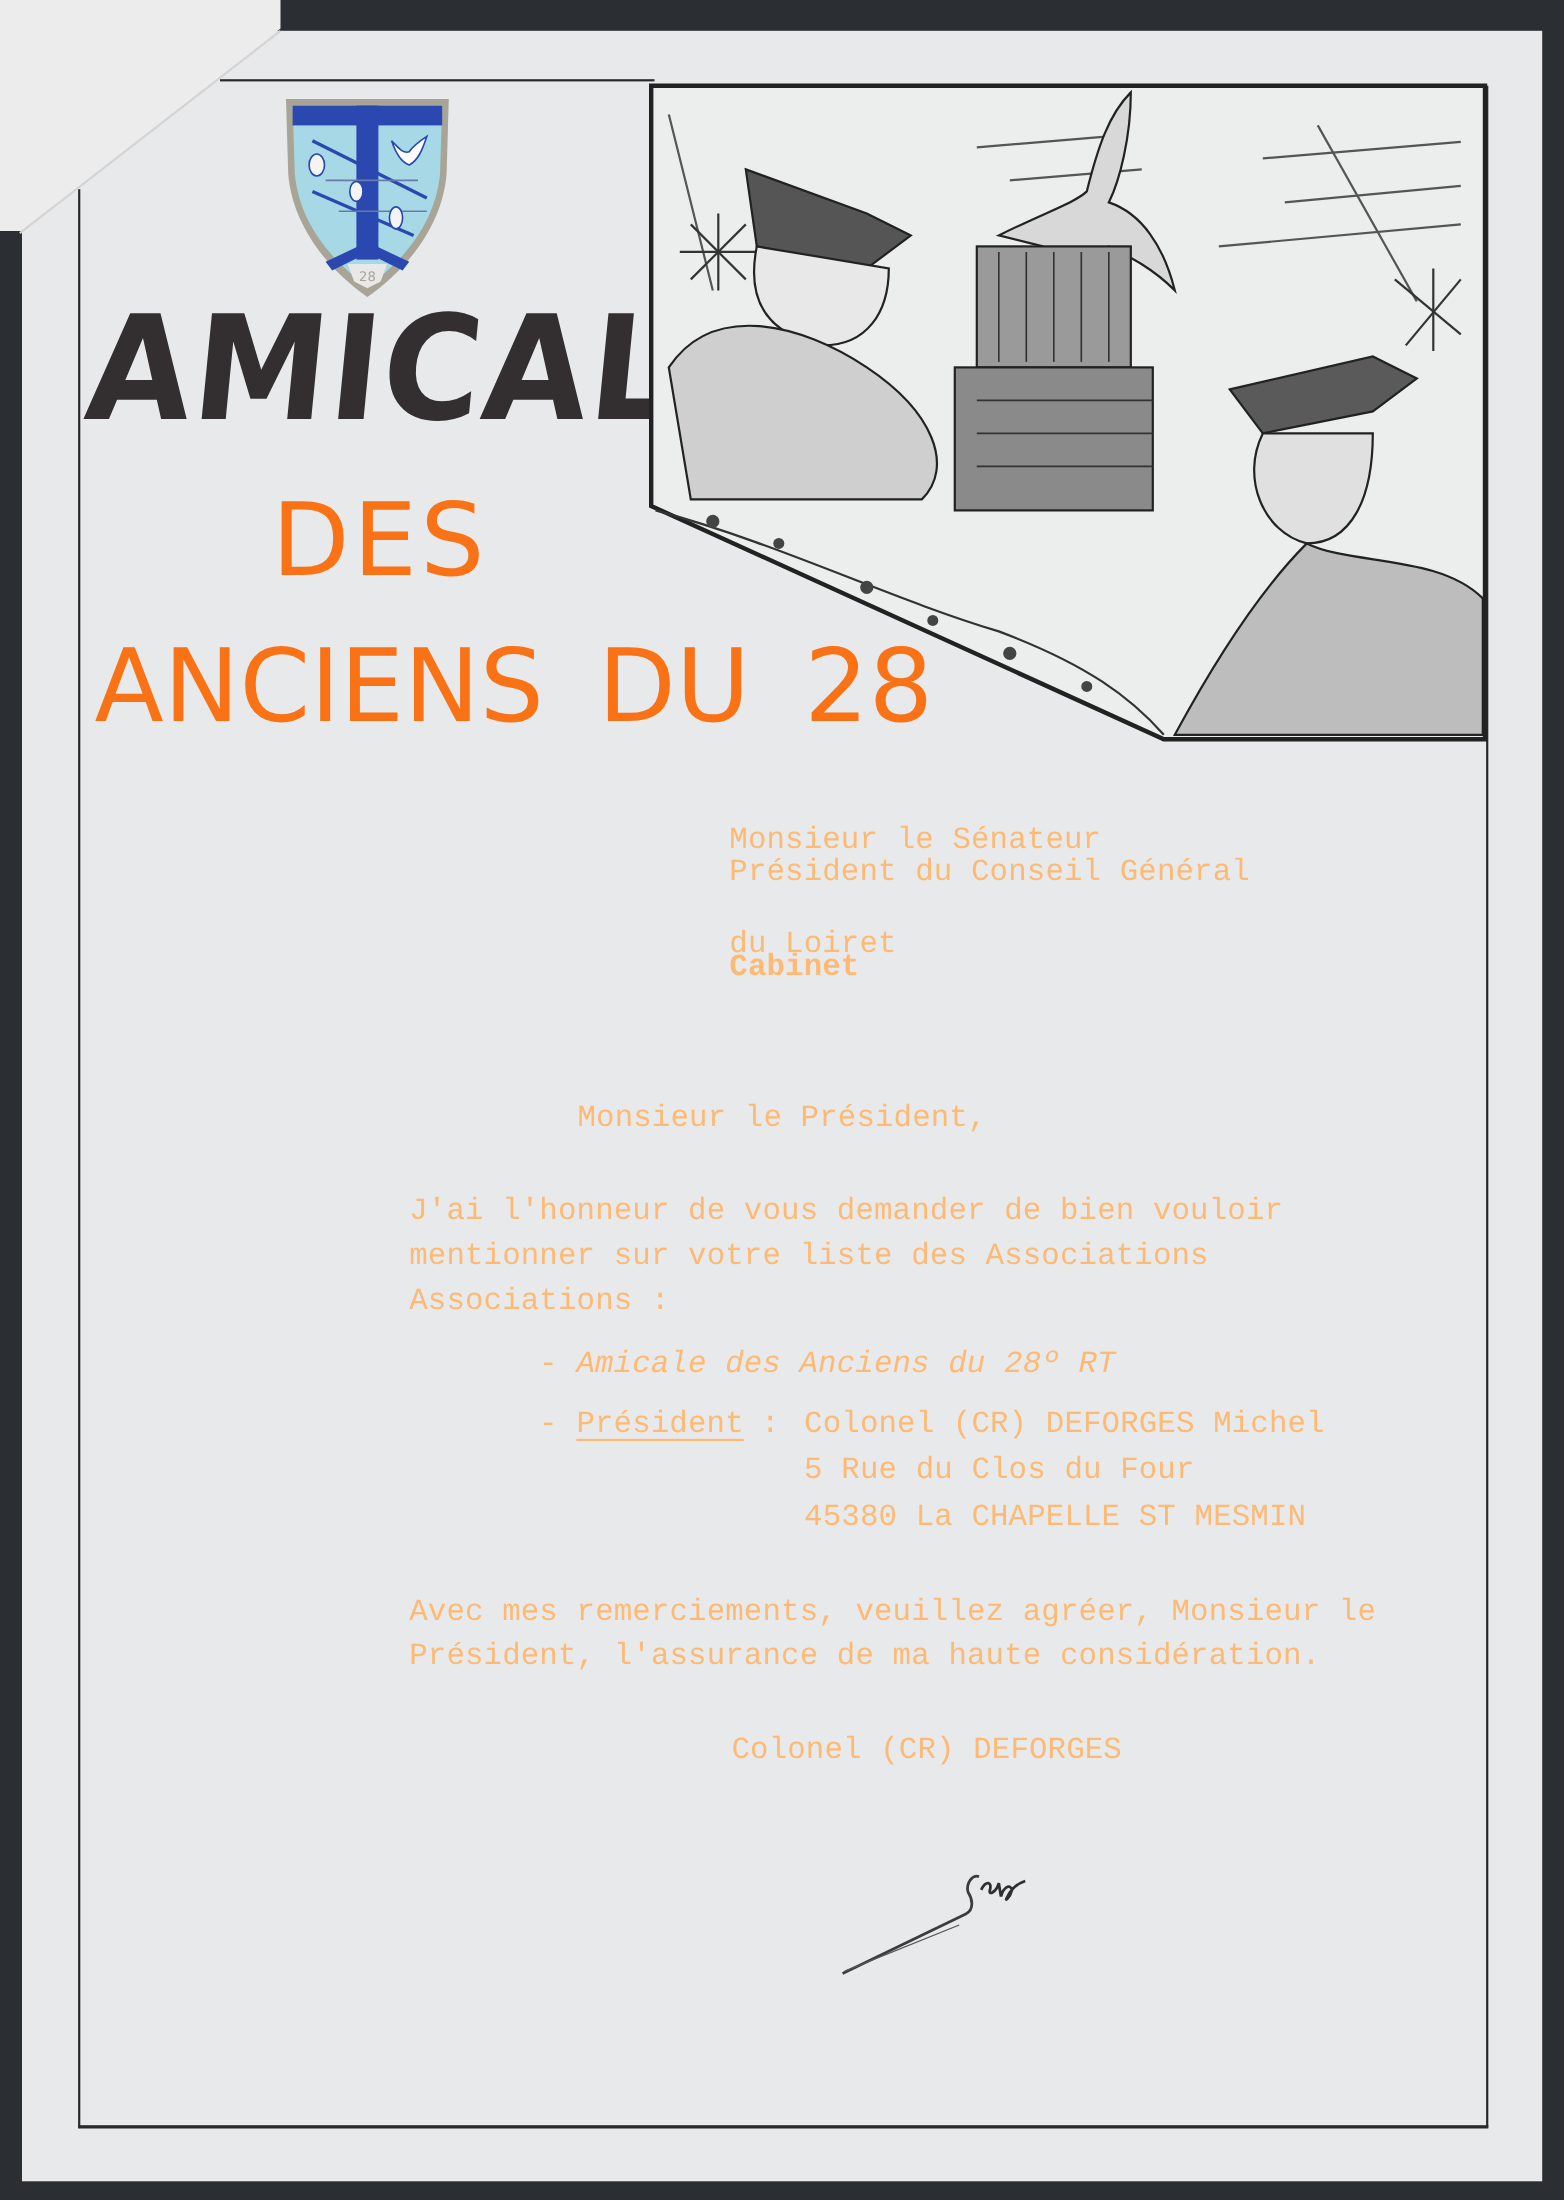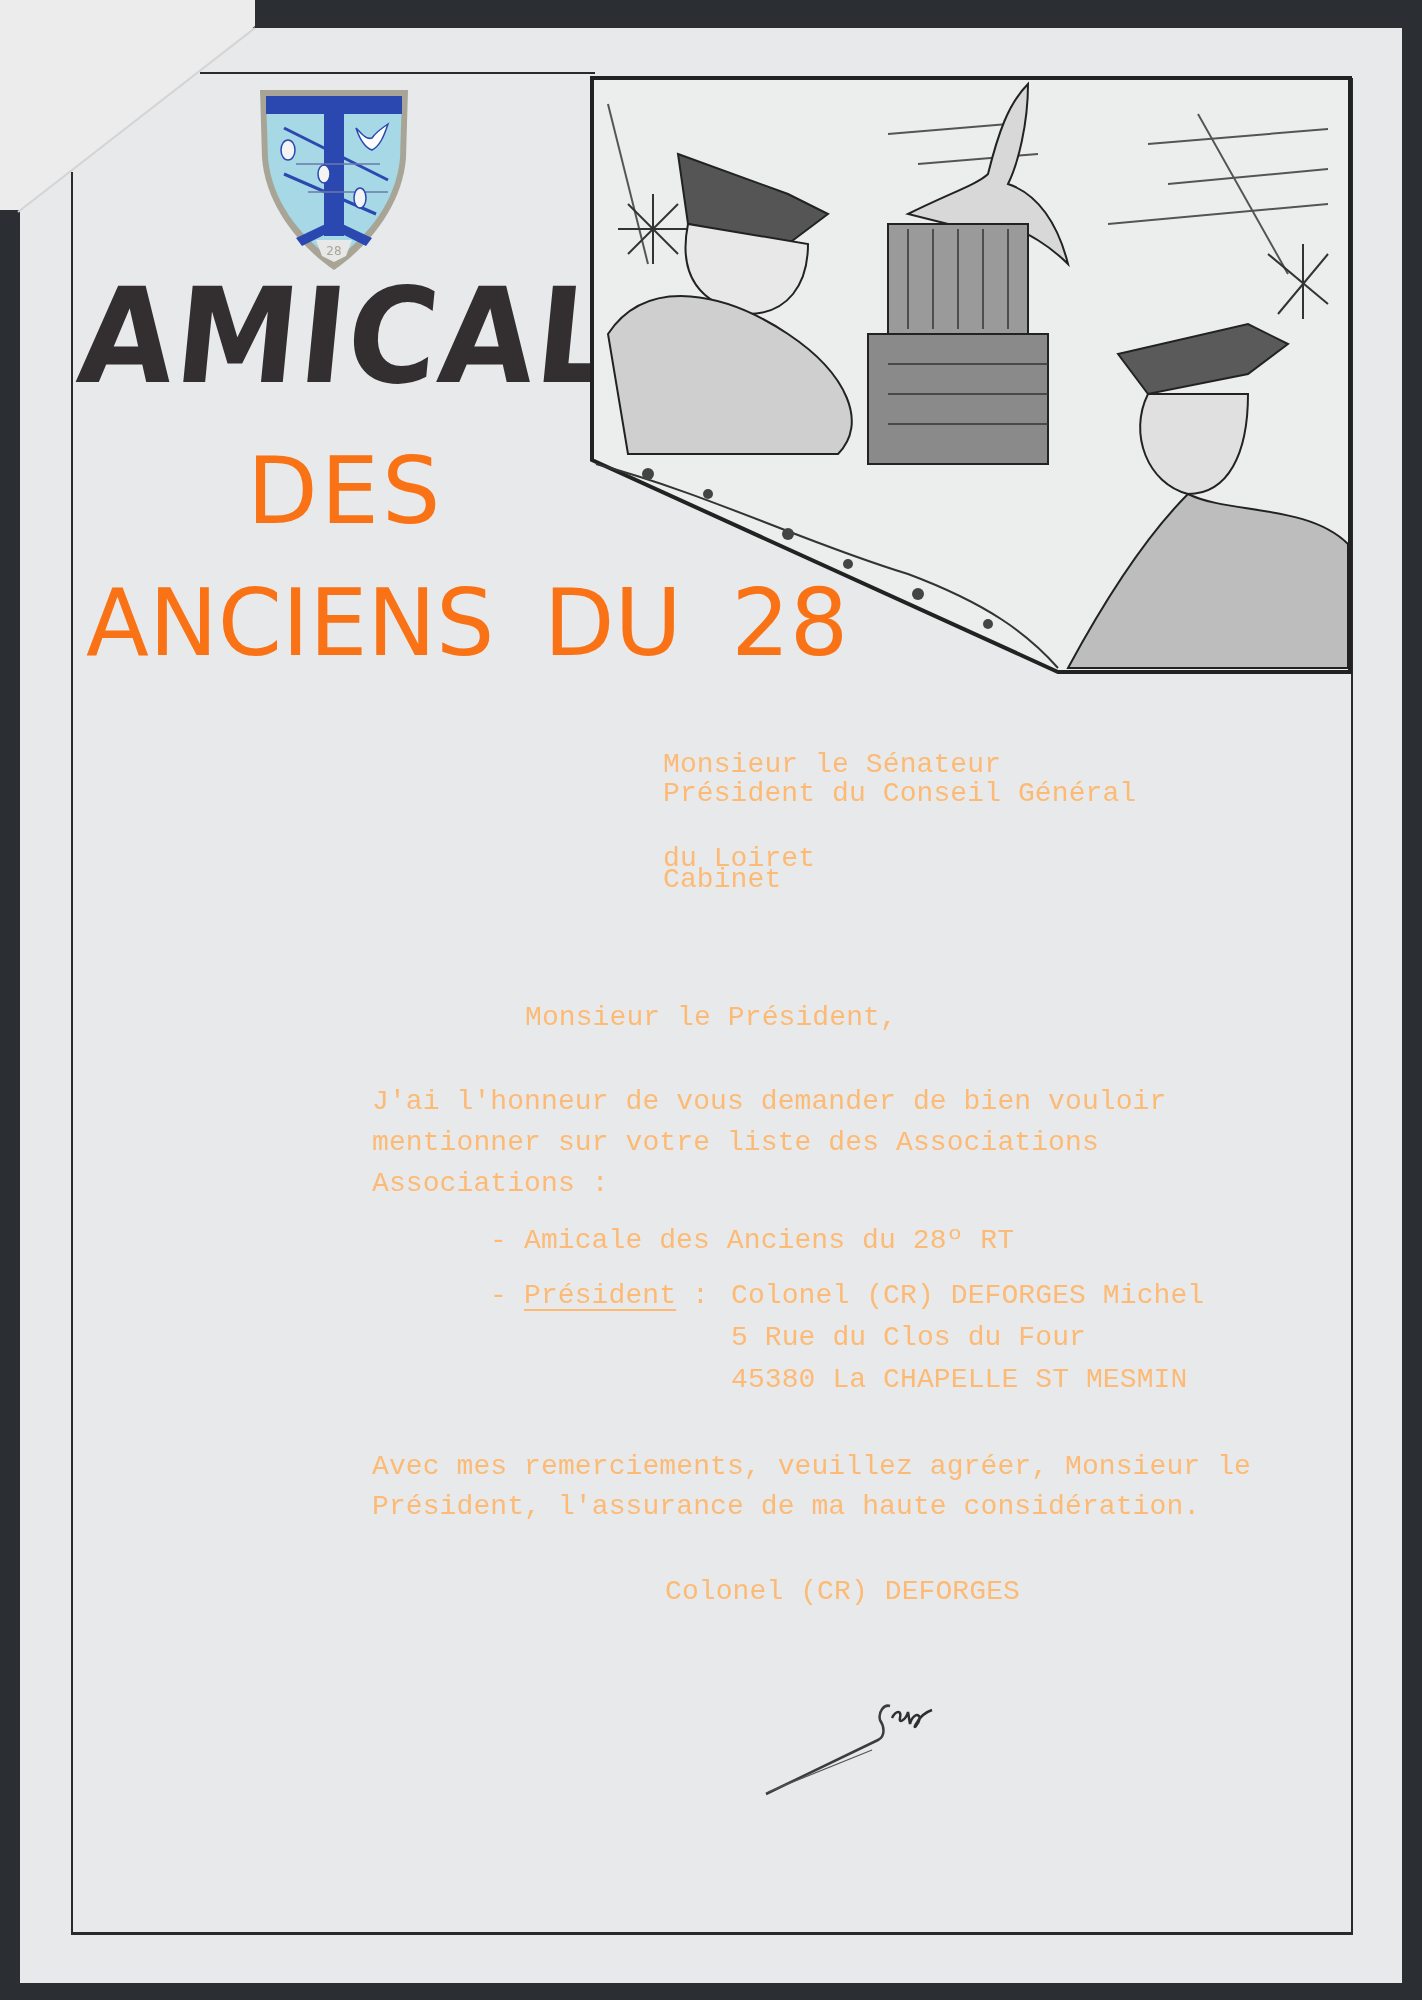--- a/index.html
+++ b/index.html
@@ -127,30 +127,30 @@
       <circle cx="200" cy="460" r="6"></circle>
     <circle cx="260" cy="490" r="5"></circle>
       <circle cx="330" cy="520" r="6"></circle>
       <circle cx="400" cy="550" r="5"></circle>
   </g>
 </svg>
 
 <div class="abs mono" style="left:663px; top:751px;">Monsieur le Sénateur</div>
 <div class="abs mono" style="left:663px; top:780px;">Président du Conseil Général</div>
 <div class="abs mono" style="left:663px; top:845px;">du Loiret</div>
-<div class="abs mono" style="left:663px; top:866px;">Cabinet</div>
+<div class="abs mono" style="left:663px; top:866px;font-weight:bold;">Cabinet</div>
 
 <div class="abs mono" style="left:525px; top:1004px;">Monsieur le Président,</div>
 
 <div class="abs mono" style="left:372px; top:1088px;">J'ai l'honneur de vous demander de bien vouloir</div>
 <div class="abs mono" style="left:372px; top:1129px;">mentionner sur votre liste des Associations</div>
 <div class="abs mono" style="left:372px; top:1170px;">Associations :</div>
 
 <div class="abs mono" style="left:490px; top:1227px;">-</div>
-<div class="abs mono" style="left:524px; top:1227px;">Amicale des Anciens du 28º RT</div>
+<div class="abs mono" style="left:524px; top:1227px;font-style:italic;">Amicale des Anciens du 28º RT</div>
 
 <div class="abs mono" style="left:490px; top:1282px;">-</div>
 <div class="abs mono underline" style="left:524px; top:1282px;">Président</div>
 <div class="abs mono" style="left:675px; top:1282px;"> :</div>
 <div class="abs mono" style="left:731px; top:1282px;text-align:center;">Colonel (CR) DEFORGES Michel</div>
 <div class="abs mono" style="left:731px; top:1324px;">5 Rue du Clos du Four</div>
 <div class="abs mono" style="left:731px; top:1366px;">45380 La CHAPELLE ST MESMIN</div>
 
 <div class="abs mono" style="left:372px; top:1453px;">Avec mes remerciements, veuillez agréer, Monsieur le</div>
 <div class="abs mono" style="left:372px; top:1493px;">Président, l'assurance de ma haute considération.</div>

